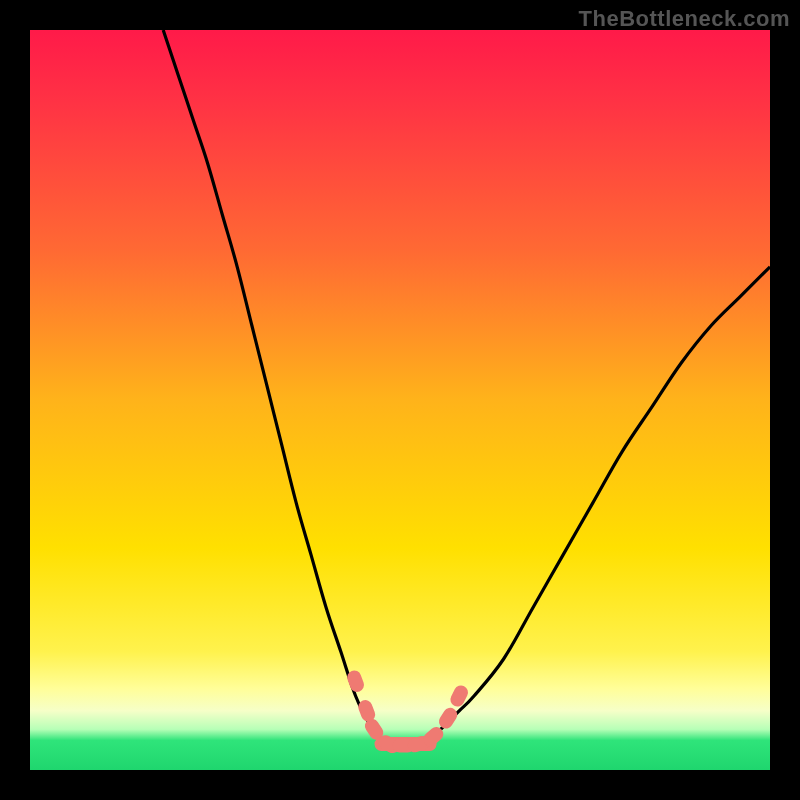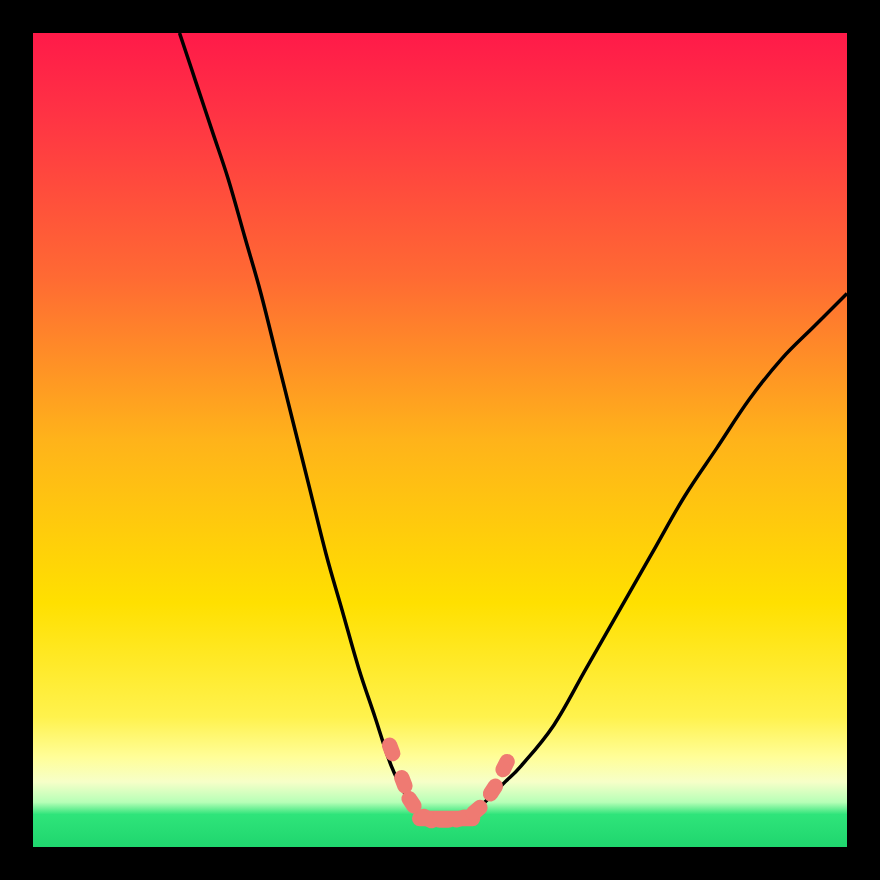--- a/index.html
+++ b/index.html
@@ -54,20 +54,21 @@
     font-size: 22px;
     font-weight: 600;
     letter-spacing: 0.5px;
     user-select: none;
   }
 </style>
 </head>
 <body>
 
 <div class="frame">
+  <div class="watermark">TheBottleneck.com</div>
 
   <div class="plot-area">
     <svg id="chart-svg" viewBox="0 0 740 740">
       <path id="left-curve" fill="none" stroke="#000000" stroke-width="3.2" d="M 133.2 0.0 C 135.9 8.0, 142.7 28.4, 148.0 44.4 C 153.3 60.4, 157.5 72.8, 162.8 88.8 C 168.1 104.8, 172.3 115.9, 177.6 133.2 C 182.9 150.5, 187.1 166.4, 192.4 185.0 C 197.7 203.6, 201.9 216.8, 207.2 236.8 C 212.5 256.8, 216.7 274.7, 222.0 296.0 C 227.3 317.3, 231.5 333.9, 236.8 355.2 C 242.1 376.5, 246.3 393.1, 251.6 414.4 C 256.9 435.7, 261.1 453.6, 266.4 473.6 C 271.7 493.6, 275.9 506.8, 281.2 525.4 C 286.5 544.0, 290.7 559.9, 296.0 577.2 C 301.3 594.5, 305.5 605.6, 310.8 621.6 C 316.1 637.6, 320.3 652.7, 325.6 666.0 C 330.9 679.3, 335.7 687.6, 340.4 695.6 C 345.1 703.6, 349.5 707.7, 351.5 710.4"></path>
       <path id="right-curve" fill="none" stroke="#000000" stroke-width="3.2" d="M 399.6 710.4 C 402.3 707.7, 409.1 700.9, 414.4 695.6 C 419.7 690.3, 423.9 686.1, 429.2 680.8 C 434.5 675.5, 436.0 675.3, 444.0 666.0 C 452.0 656.7, 462.9 645.0, 473.6 629.0 C 484.3 613.0, 492.5 595.8, 503.2 577.2 C 513.9 558.6, 522.1 544.0, 532.8 525.4 C 543.5 506.8, 551.7 492.2, 562.4 473.6 C 573.1 455.0, 581.3 439.1, 592.0 421.8 C 602.7 404.5, 610.9 393.4, 621.6 377.4 C 632.3 361.4, 640.5 347.7, 651.2 333.0 C 661.9 318.3, 670.1 308.0, 680.8 296.0 C 691.5 284.0, 699.7 277.1, 710.4 266.4 C 721.1 255.7, 734.7 242.1, 740.0 236.8"></path>
       <path id="flat-segment" fill="none" stroke="#ef7a72" stroke-width="14" stroke-linecap="round" d="M 351.5 714.1 L 399.6 714.1"></path>
       <g id="markers">
           <rect x="314.6" y="644.2" width="22" height="14" rx="7" ry="7" fill="#ef7a72" transform="rotate(69.4 325.6 651.2)"></rect>
           <rect x="325.7" y="673.8" width="22" height="14" rx="7" ry="7" fill="#ef7a72" transform="rotate(69.0 336.7 680.8)"></rect>
           <rect x="333.1" y="692.3" width="22" height="14" rx="7" ry="7" fill="#ef7a72" transform="rotate(56.3 344.1 699.3)"></rect>

